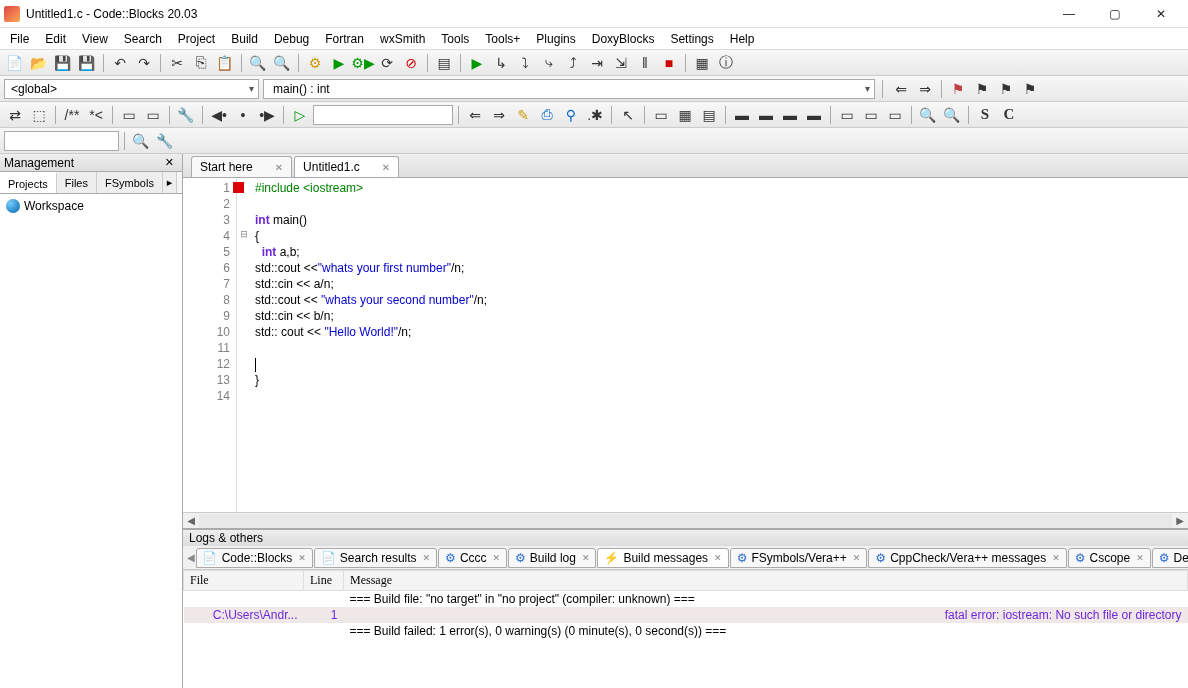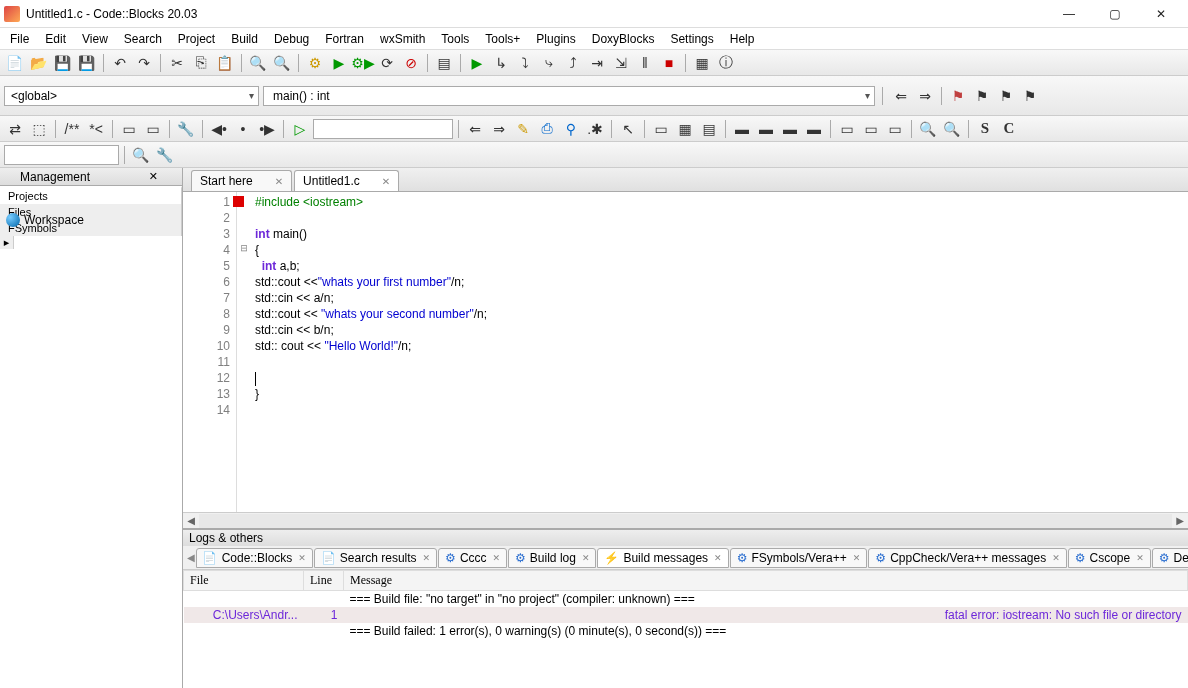--- a/index.html
+++ b/index.html
@@ -11,39 +11,39 @@
 .titlebar .win-controls { display: flex; gap: 0; }
 .titlebar .win-btn { width: 46px; height: 28px; display: flex; align-items: center; justify-content: center; color: #222; cursor: pointer; }
 
 .menubar { height: 22px; background: #fff; display: flex; align-items: center; padding: 0 2px; border-bottom: 1px solid #ddd; }
 .menubar .menu-item { padding: 2px 8px; color: #000; cursor: default; }
 
 .toolbar { height: 26px; background: linear-gradient(#f8f8f8,#e8e8e8); border-bottom: 1px solid #ccc; display: flex; align-items: center; padding: 0 4px; gap: 2px; }
 .tool-btn { width: 22px; height: 22px; display: flex; align-items: center; justify-content: center; border-radius: 2px; cursor: pointer; font-size: 14px; color: #333; }
 .tool-sep { width: 1px; height: 18px; background: #aaa; margin: 0 3px; }
 
-.scope-bar { height: 40px; background: linear-gradient(#f8f8f8,#e8e8e8); border-bottom: 1px solid #ccc; display: flex; align-items: center; padding: 0 4px; gap: 4px; }
+.scope-bar { height: 26px; background: linear-gradient(#f8f8f8,#e8e8e8); border-bottom: 1px solid #ccc; display: flex; align-items: center; padding: 0 4px; gap: 4px; }
 .scope-select { height: 20px; border: 1px solid #aaa; background: #fff; padding: 0 18px 0 6px; position: relative; display: flex; align-items: center; min-width: 100px; }
 .scope-select::after { content: "▾"; position: absolute; right: 4px; color: #555; font-size: 10px; }
 .scope-select.global { width: 255px; }
 .scope-select.func { width: 612px; padding-left: 9px; }
 
 .toolbar2 { height: 26px; background: linear-gradient(#f8f8f8,#e8e8e8); border-bottom: 1px solid #ccc; display: flex; align-items: center; padding: 0 4px; gap: 2px; }
 .tool-combo { width: 140px; height: 20px; border: 1px solid #aaa; background: #fff; }
 .tool-btn.bold { font-weight: bold; font-family: serif; font-size: 15px; }
 
 .toolbar3 { height: 26px; background: linear-gradient(#f8f8f8,#e8e8e8); border-bottom: 1px solid #ccc; display: flex; align-items: center; padding: 0 4px; gap: 2px; }
 .small-combo { width: 115px; height: 20px; border: 1px solid #aaa; background: #fff; }
 
 .main-area { flex: 1; display: flex; min-height: 0; }
 
 .side-panel { width: 183px; background: #fff; border-right: 1px solid #aaa; display: flex; flex-direction: column; }
-.panel-header { height: 18px; background: linear-gradient(#eee,#ddd); border-bottom: 1px solid #aaa; display: flex; align-items: center; padding: 0 20px; font-size: 11px; }
+.panel-header { height: 18px; background: linear-gradient(#eee,#ddd); border-bottom: 1px solid #aaa; display: flex; align-items: center; padding: 0 4px; font-size: 11px; }
 .panel-header .x { margin-left: auto; cursor: pointer; font-size: 11px; padding: 0 4px; }
-.panel-tabs { height: 22px; display: flex; border-bottom: 1px solid #aaa; background: #f5f5f5; flex-direction: column; }
+.panel-tabs { height: 22px; display: flex; border-bottom: 1px solid #aaa; background: #f5f5f5; }
 .panel-tab { padding: 2px 8px; border-right: 1px solid #ccc; background: #eee; font-size: 11px; cursor: pointer; display: flex; align-items: center;}
 .panel-tab.active { background: #fff; border-top: 2px solid #fff; }
 .panel-tab.more { width: 14px; padding:0; justify-content:center; }
 .tree { padding: 4px; }
 .tree-item { display: flex; align-items: center; gap: 4px; padding: 1px 2px; cursor: default; }
 .tree-item .ws-icon { width: 14px; height: 14px; background: radial-gradient(circle at 30% 30%, #7cf, #06a); border-radius: 50%; }
 
 .editor-wrap { flex: 1; display: flex; flex-direction: column; background: #fff; min-width: 0; }
 .ed-tabs { height: 24px; background: linear-gradient(#f0f0f0,#e0e0e0); border-bottom: 1px solid #aaa; display: flex; align-items: end; padding: 0 8px; gap: 2px; }
 .ed-tab { padding: 3px 8px; background: #f8f8f8; border: 1px solid #aaa; border-bottom: none; border-radius: 3px 3px 0 0; display: flex; align-items: center; gap: 22px; font-size: 11px; cursor: pointer; }

